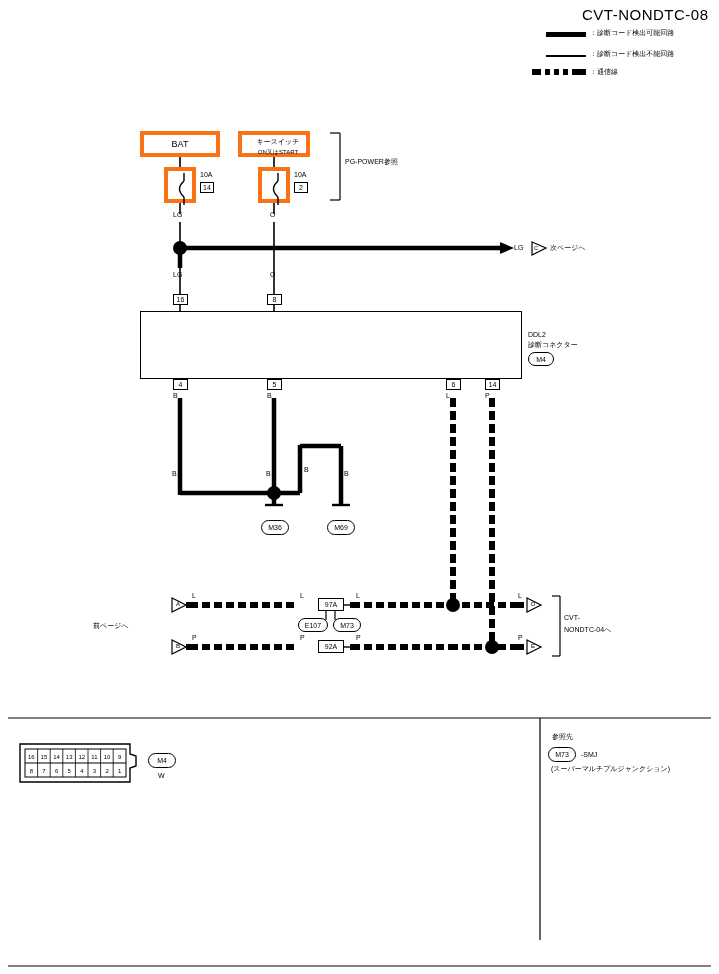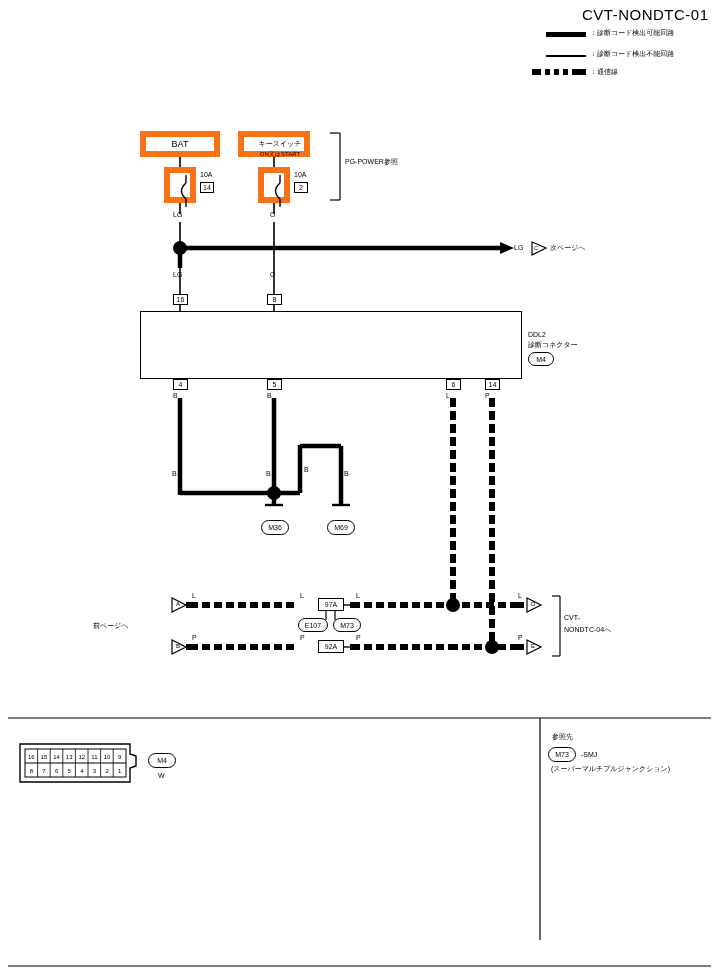--- a/index.html
+++ b/index.html
@@ -4,34 +4,34 @@
 <style>
   html,body{margin:0;padding:0;background:#ffffff;}
   body{width:719px;height:974px;position:relative;font-family:"Liberation Sans",sans-serif;color:#000;}
   #sheet{position:absolute;left:0;top:0;width:719px;height:974px;overflow:hidden;}
   .abs{position:absolute;}
   .txt{position:absolute;font-size:8px;line-height:9px;white-space:nowrap;}
   .txt.s7{font-size:7px;line-height:8px;}
   .txt.s6{font-size:6px;line-height:7px;}
   .title{position:absolute;font-size:15px;letter-spacing:0.5px;white-space:nowrap;}
   .line{position:absolute;background:#000;}
-  .box{position:absolute;border:6px solid #f97316;background:#fff;box-sizing:border-box;}
+  .box{position:absolute;border:4px solid #f97316;background:#fff;box-sizing:border-box;}
   .boxthick{position:absolute;border:1.5px solid #000;background:#fff;box-sizing:border-box;}
   .center{display:flex;align-items:center;justify-content:center;text-align:center;}
   .dot{position:absolute;background:#000;border-radius:50%;}
   .oval{position:absolute;border:1px solid #000;border-radius:9px;background:#fff;box-sizing:border-box;}
   .pinlabel{position:absolute;border:1px solid #000;background:#fff;box-sizing:border-box;font-size:7px;}
   svg{position:absolute;left:0;top:0;overflow:visible;}
 </style>
 </head>
 <body>
 
 <div id="sheet">
 
-  <div class="title" style="left:582px;top:6px;">CVT-NONDTC-01</div>
+  <div class="title" style="left:582px;top:6px;">CVT-NONDTC-08</div>
 
   <div class="abs">
     <div class="line" style="left:546px;top:32px;width:40px;height:5px;"></div>
     <div class="txt s7" style="left:590px;top:29px;">：診断コード検出可能回路</div>
 
     <div class="line" style="left:546px;top:55px;width:40px;height:1.5px;"></div>
     <div class="txt s7" style="left:590px;top:50px;">：診断コード検出不能回路</div>
 
     <svg width="719" height="974">
       <g>

